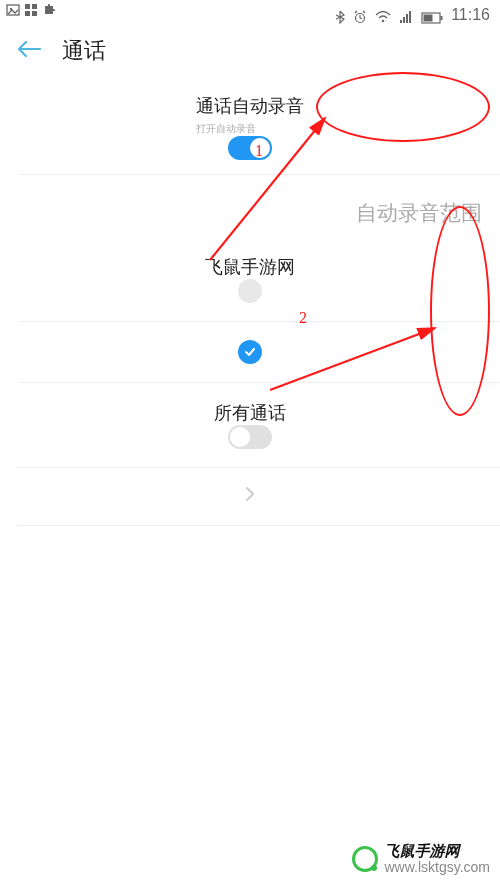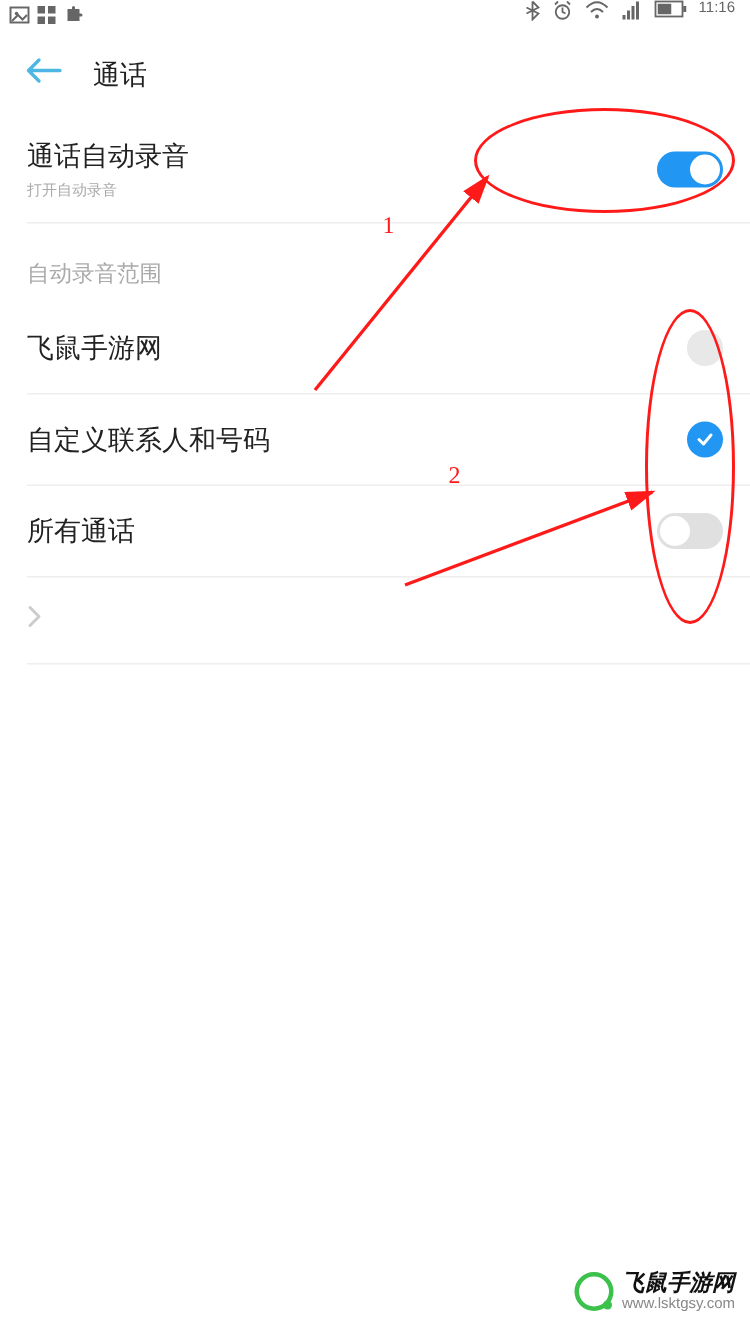--- a/index.html
+++ b/index.html
@@ -8,24 +8,24 @@
       height: 887px;
       font-family: -apple-system, "Helvetica Neue", Arial, sans-serif;
       background: #fff;
       position: relative;
       overflow: hidden;
     }
     .status-bar {
       height: 24px;
       display: flex;
       justify-content: flex-end;
-      align-items: flex-start;
+      align-items: flex-end;
       padding: 0 10px;
       gap: 8px;
-      font-size: 10px;
+      font-size: 16px;
       color: #666;
     }
     .status-bar .left-icons {
       position: absolute;
       left: 6px;
       top: 3px;
       display: flex;
       gap: 4px;
     }
     .status-icon { display: inline-flex; align-items: center; }
@@ -34,45 +34,47 @@
       align-items: center;
       padding: 12px 16px 14px;
     }
     .back-arrow {
       color: #4db6e2;
       font-size: 24px;
       margin-right: 20px;
       cursor: pointer;
     }
     .header-title {
-      font-size: 18px;
+      font-size: 22px;
       color: #222;
       font-weight: 400;
     }
     .row {
       padding: 14px 18px;
       display: flex;
       align-items: center;
       justify-content: space-between;
+      flex-direction: column;
     }
     .row.tall { padding: 18px 18px; }
     .row-left { display: flex; flex-direction: column; }
     .row-title {
       font-size: 18px;
       color: #222;
     }
     .row-sub {
       font-size: 10px;
       color: #aaa;
       margin-top: 4px;
     }
     .section-label {
-      font-size: 15px;
+      font-size: 21px;
       color: #aaa;
       padding: 24px 18px 10px;
+      text-align: right;
     }
     .divider {
       height: 1px;
       background: #eee;
       margin-left: 18px;
     }
     .toggle {
       width: 44px;
       height: 24px;
       border-radius: 12px;
@@ -128,21 +130,21 @@
     .watermark-logo::after{
       content:"";
       position:absolute;
       width:6px;height:6px;
       background:#3cc24c;
       border-radius:50%;
       right:-2px;bottom:-2px;
     }
     .watermark-text { display: flex; flex-direction: column; line-height: 1.1; }
     .watermark-title { font-size: 15px; font-weight: bold; color: #111; font-style: italic; }
-    .watermark-url { font-size: 10px; color: #888; }
+    .watermark-url { font-size: 14px; color: #888; }
     .annot {
       position: absolute;
       pointer-events: none;
     }
     .ellipse {
       border: 2px solid #ff1a1a;
       border-radius: 50%;
     }
     .arrow-svg { position: absolute; pointer-events: none; }
     .num-label {
@@ -237,21 +239,20 @@
 
 <div class="section-label">自动录音范围</div>
 
 <div class="row tall">
   <span class="row-title">飞鼠手游网</span>
   <div class="radio unchecked"></div>
 </div>
 <div class="divider"></div>
 
 <div class="row tall">
-  <span class="row-title">自定义联系人和号码</span>
   <div class="radio checked">
     <svg width="14" height="14" viewBox="0 0 14 14">
         <path d="M3 7 L6 10 L11 4" stroke="#fff" stroke-width="2" fill="none" stroke-linecap="round" stroke-linejoin="round"></path>
       </svg>
   </div>
 </div>
 <div class="divider"></div>
 
 <div class="row tall">
   <span class="row-title">所有通话</span>

